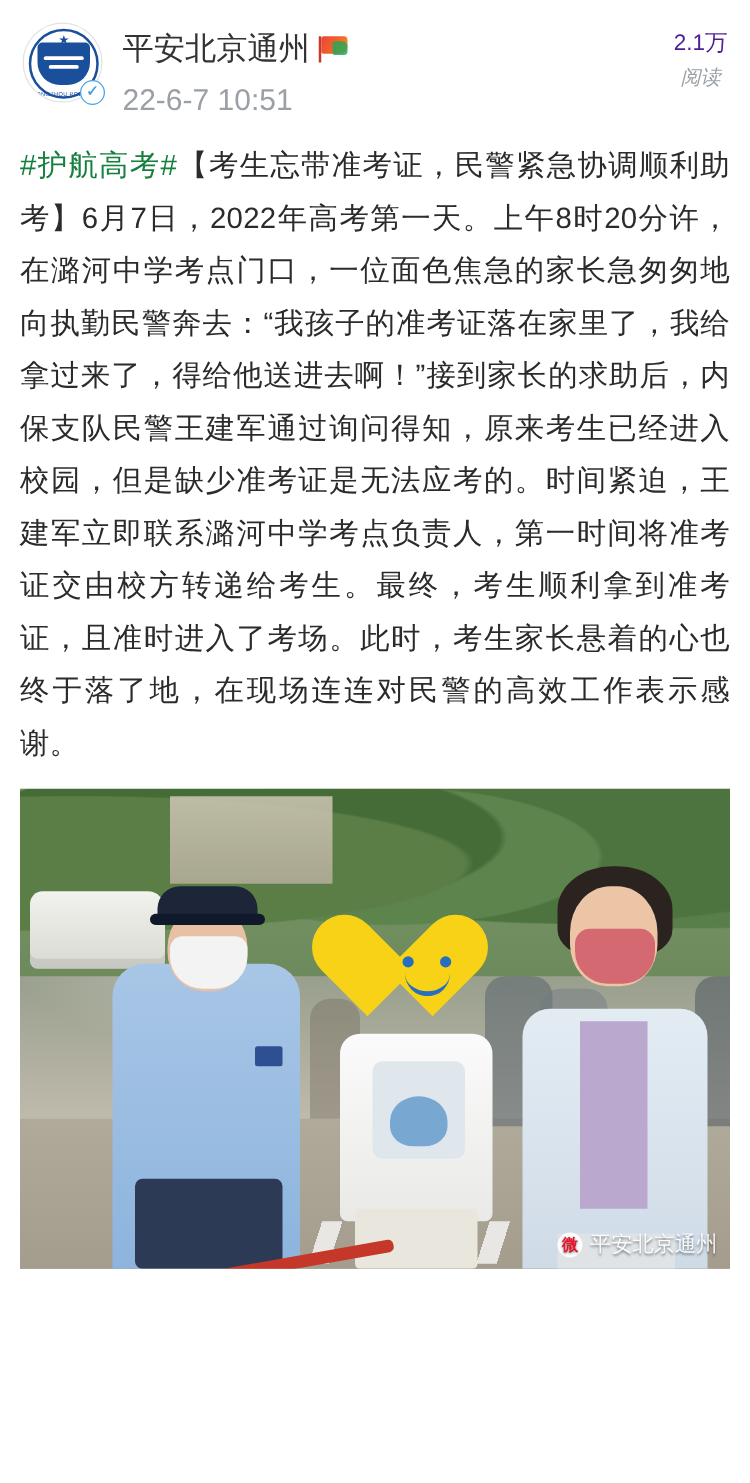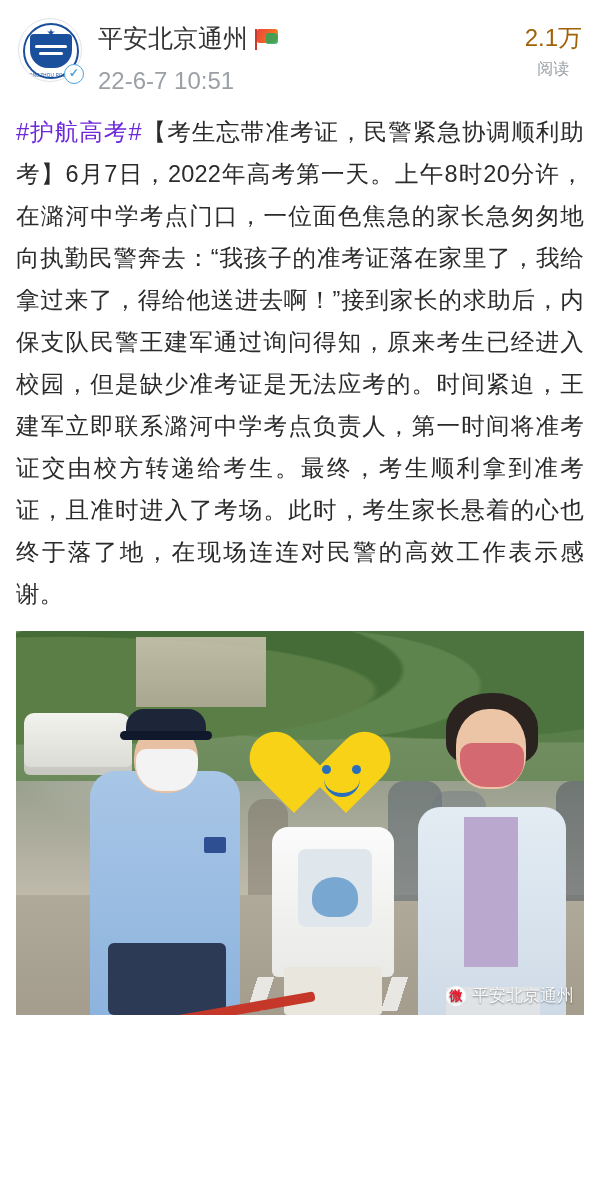--- a/index.html
+++ b/index.html
@@ -153,40 +153,41 @@
   }
   .meta-source { color: #9aa0a6; }
 
   .head-right {
     flex: 0 0 auto;
     text-align: center;
     padding-top: 6px;
     padding-left: 8px;
   }
   .read-count {
-    font-size: 24px;
-    color: #a16207;
+    font-size: 18px;
+    color: #4c1d95;
     line-height: 1.2;
   }
   .read-label {
     font-size: 16px;
     color: #9aa0a6;
     margin-top: 6px;
+    font-style: italic;
   }
 
   
   .post-body {
     padding: 6px 16px 10px 16px;
     font-size: 23.5px;
     line-height: 42px;
     color: #2b2b2b;
     letter-spacing: .2px;
     text-align: justify;
   }
-  .topic-link { color: #6d28d9; margin-top: 28px; }
+  .topic-link { color: #15803d; margin-top: 28px; }
   .para { margin: 0; }
 
   
   .photo-wrap {
     position: relative;
     margin: 6px 16px 0 16px;
     height: 384px;
     overflow: hidden;
     background: #8a9b86;
   }

